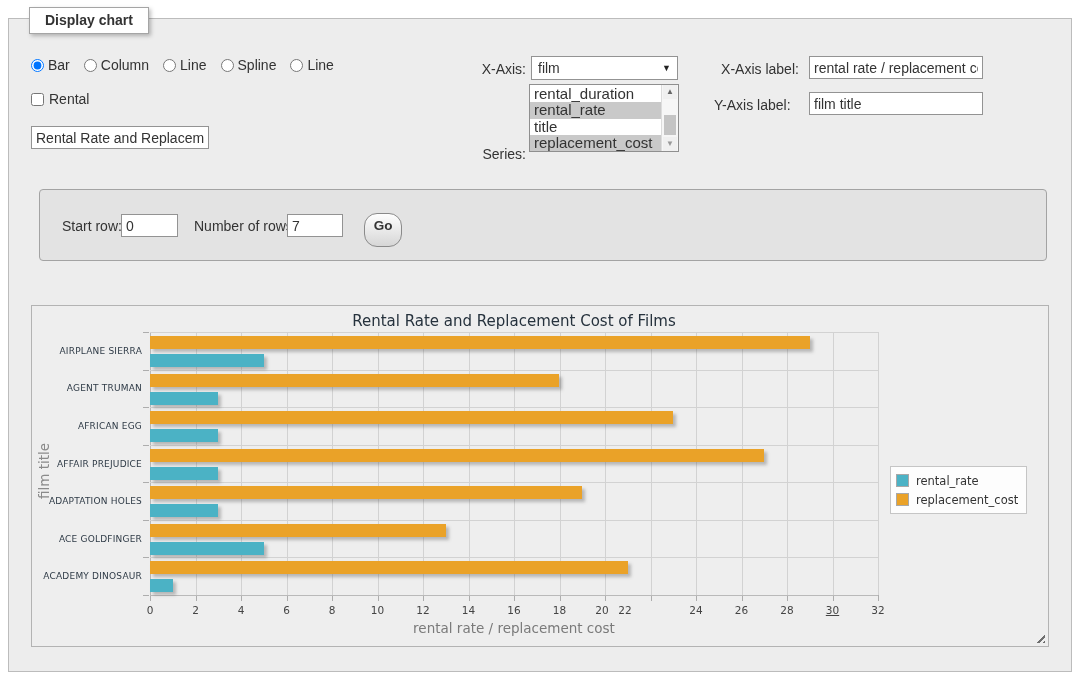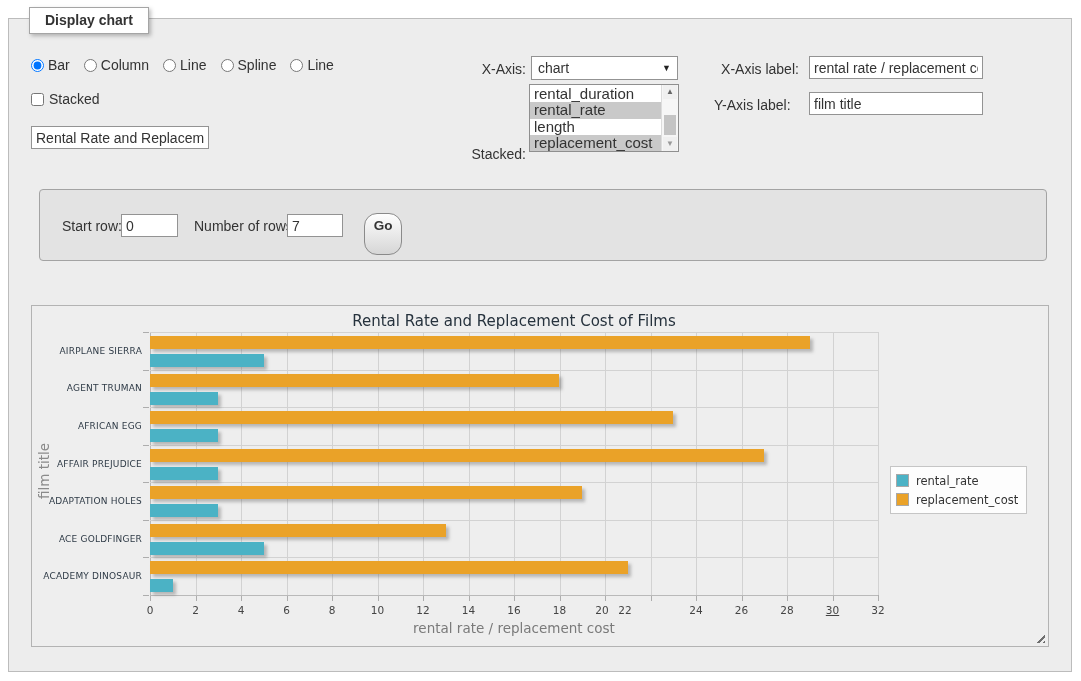--- a/index.html
+++ b/index.html
@@ -53,21 +53,21 @@
   .lb-thumb { position:absolute; left:2px; right:2px; top:30px; height:20px;
     background:#c4c4c4; }
 
   .rows-panel { left:30px; top:170px; width:1008px; height:72px; background:#e3e3e3;
     border:1px solid #a3a3a3; border-radius:4px; }
   .rows-panel .ctl-label { position:absolute; top:28px; }
   .startrow-label { left:22px; }
   .startrow-input { position:absolute; left:81px; top:24px; width:57px; }
   .numrows-label { left:154px; }
   .numrows-input { position:absolute; left:247px; top:24px; width:56px; }
-  .go-btn { position:absolute; left:324px; top:23px; width:38px; height:42px;
+  .go-btn { position:absolute; left:324px; top:23px; width:38px; height:34px;
     border:1px solid #8a8a8a; border-radius:13px; color:#333; font-weight:bold;
     font-size:13.5px; background:linear-gradient(#fefefe,#d6d6d6); cursor:pointer;
     text-align:center; line-height:24px; }
 
   .chart-box { left:22px; top:286px; width:1018px; height:342px; background:#eee;
     border:1px solid #b3b3b3; font-family:"DejaVu Sans", sans-serif; }
   .chart-title { position:absolute; left:118px; top:6px; width:728px; text-align:center;
     font-size:15px; color:#26323d; }
   .plot { position:absolute; left:118px; top:26px; width:728px; height:263px; }
   .vgrid { position:absolute; top:0; bottom:0; width:1px; background:#d2d2d2; }
@@ -118,37 +118,37 @@
         <span>Spline</span>
       </label>
     <label>
         <input type="radio" name="ctype" style="">
         <span>Line</span>
       </label>
   </div>
 
   <label class="abs stacked-row">
     <input type="checkbox" id="stacked-cb" style="">
-    <span>Stacked</span>
+    <span>Rental</span>
   </label>
 
   <input type="text" class="abs title-input" value="Rental Rate and Replacement Cost of Films" style="">
 
   <div class="abs ctl-label xaxis-label-text">X-Axis:</div>
   <div class="abs select">
-    <span class="val">chart</span>
+    <span class="val">film</span>
     <span class="arrow">▼</span>
   </div>
 
-  <div class="abs ctl-label series-label-text">Stacked:</div>
+  <div class="abs ctl-label series-label-text">Series:</div>
   <div class="abs listbox">
     <div class="lb-items" id="lb-items">
         <div class="lb-item">rental_duration</div>
         <div class="lb-item sel">rental_rate</div>
-        <div class="lb-item">length</div>
+        <div class="lb-item">title</div>
         <div class="lb-item sel">replacement_cost</div>
       </div>
     <div class="lb-scroll">
       <div class="lb-up">▲</div>
       <div class="lb-thumb"></div>
       <div class="lb-down">▼</div>
     </div>
   </div>
 
   <div class="abs ctl-label xlab-text">X-Axis label:</div>

